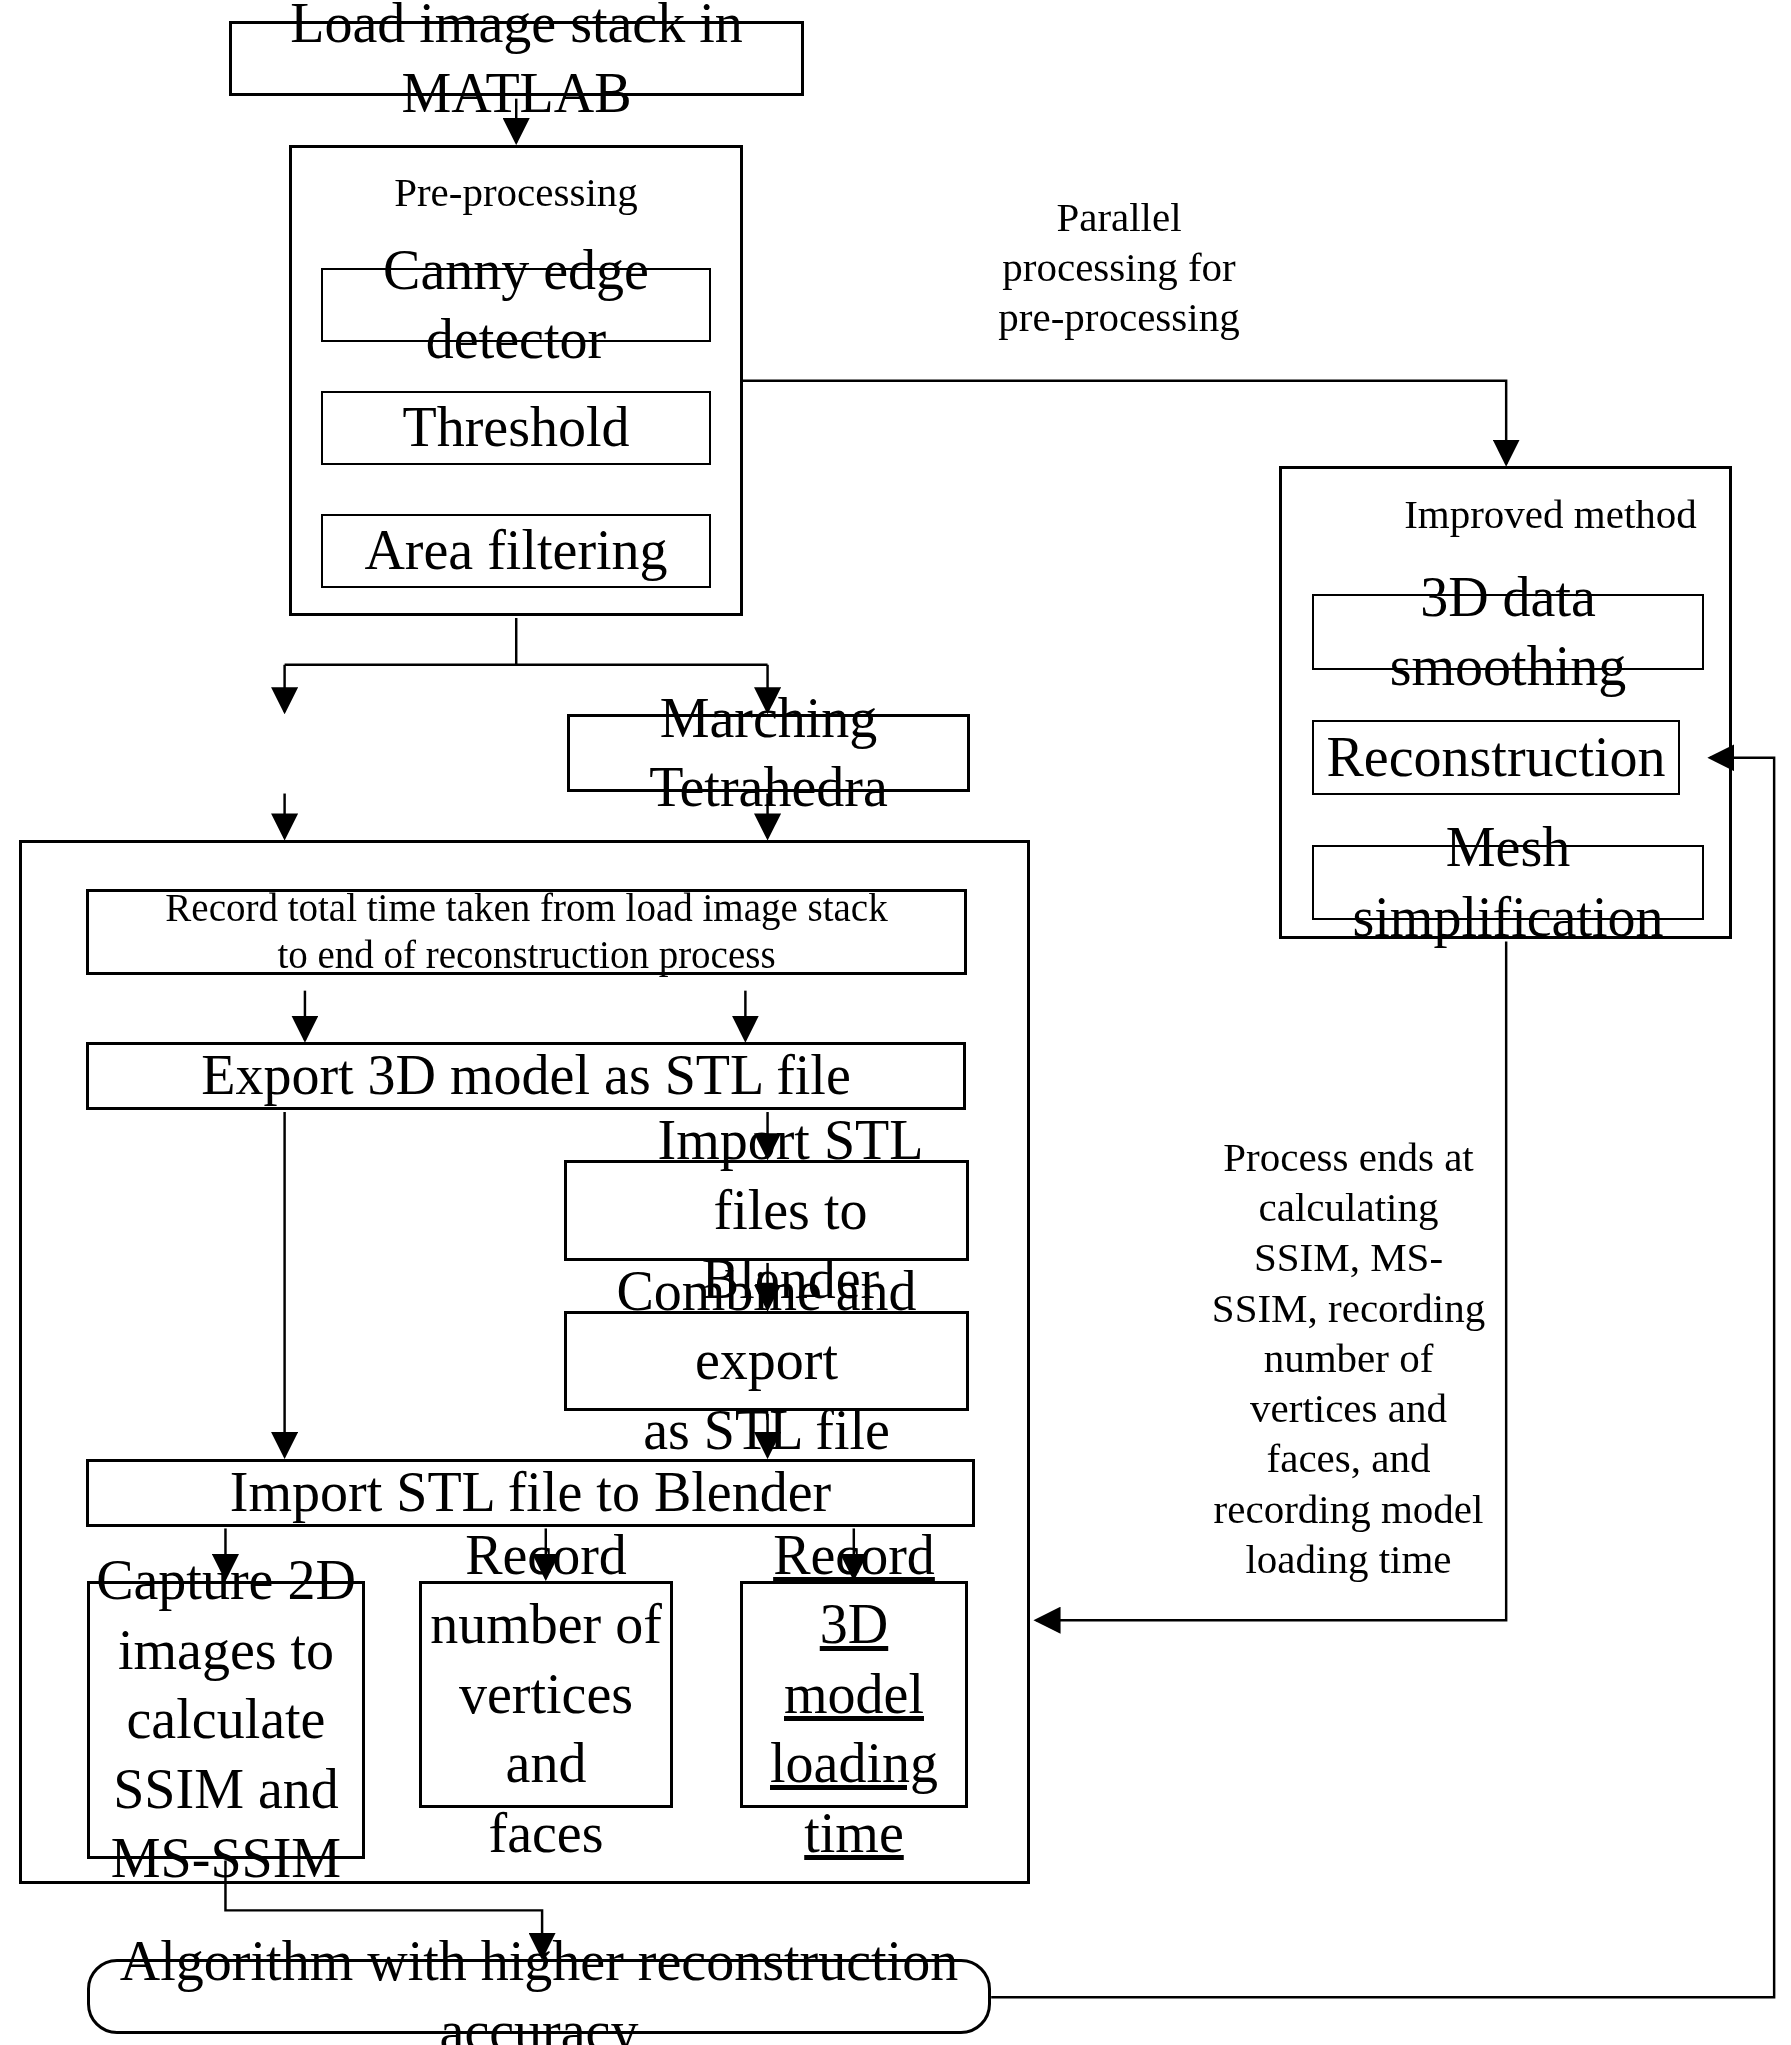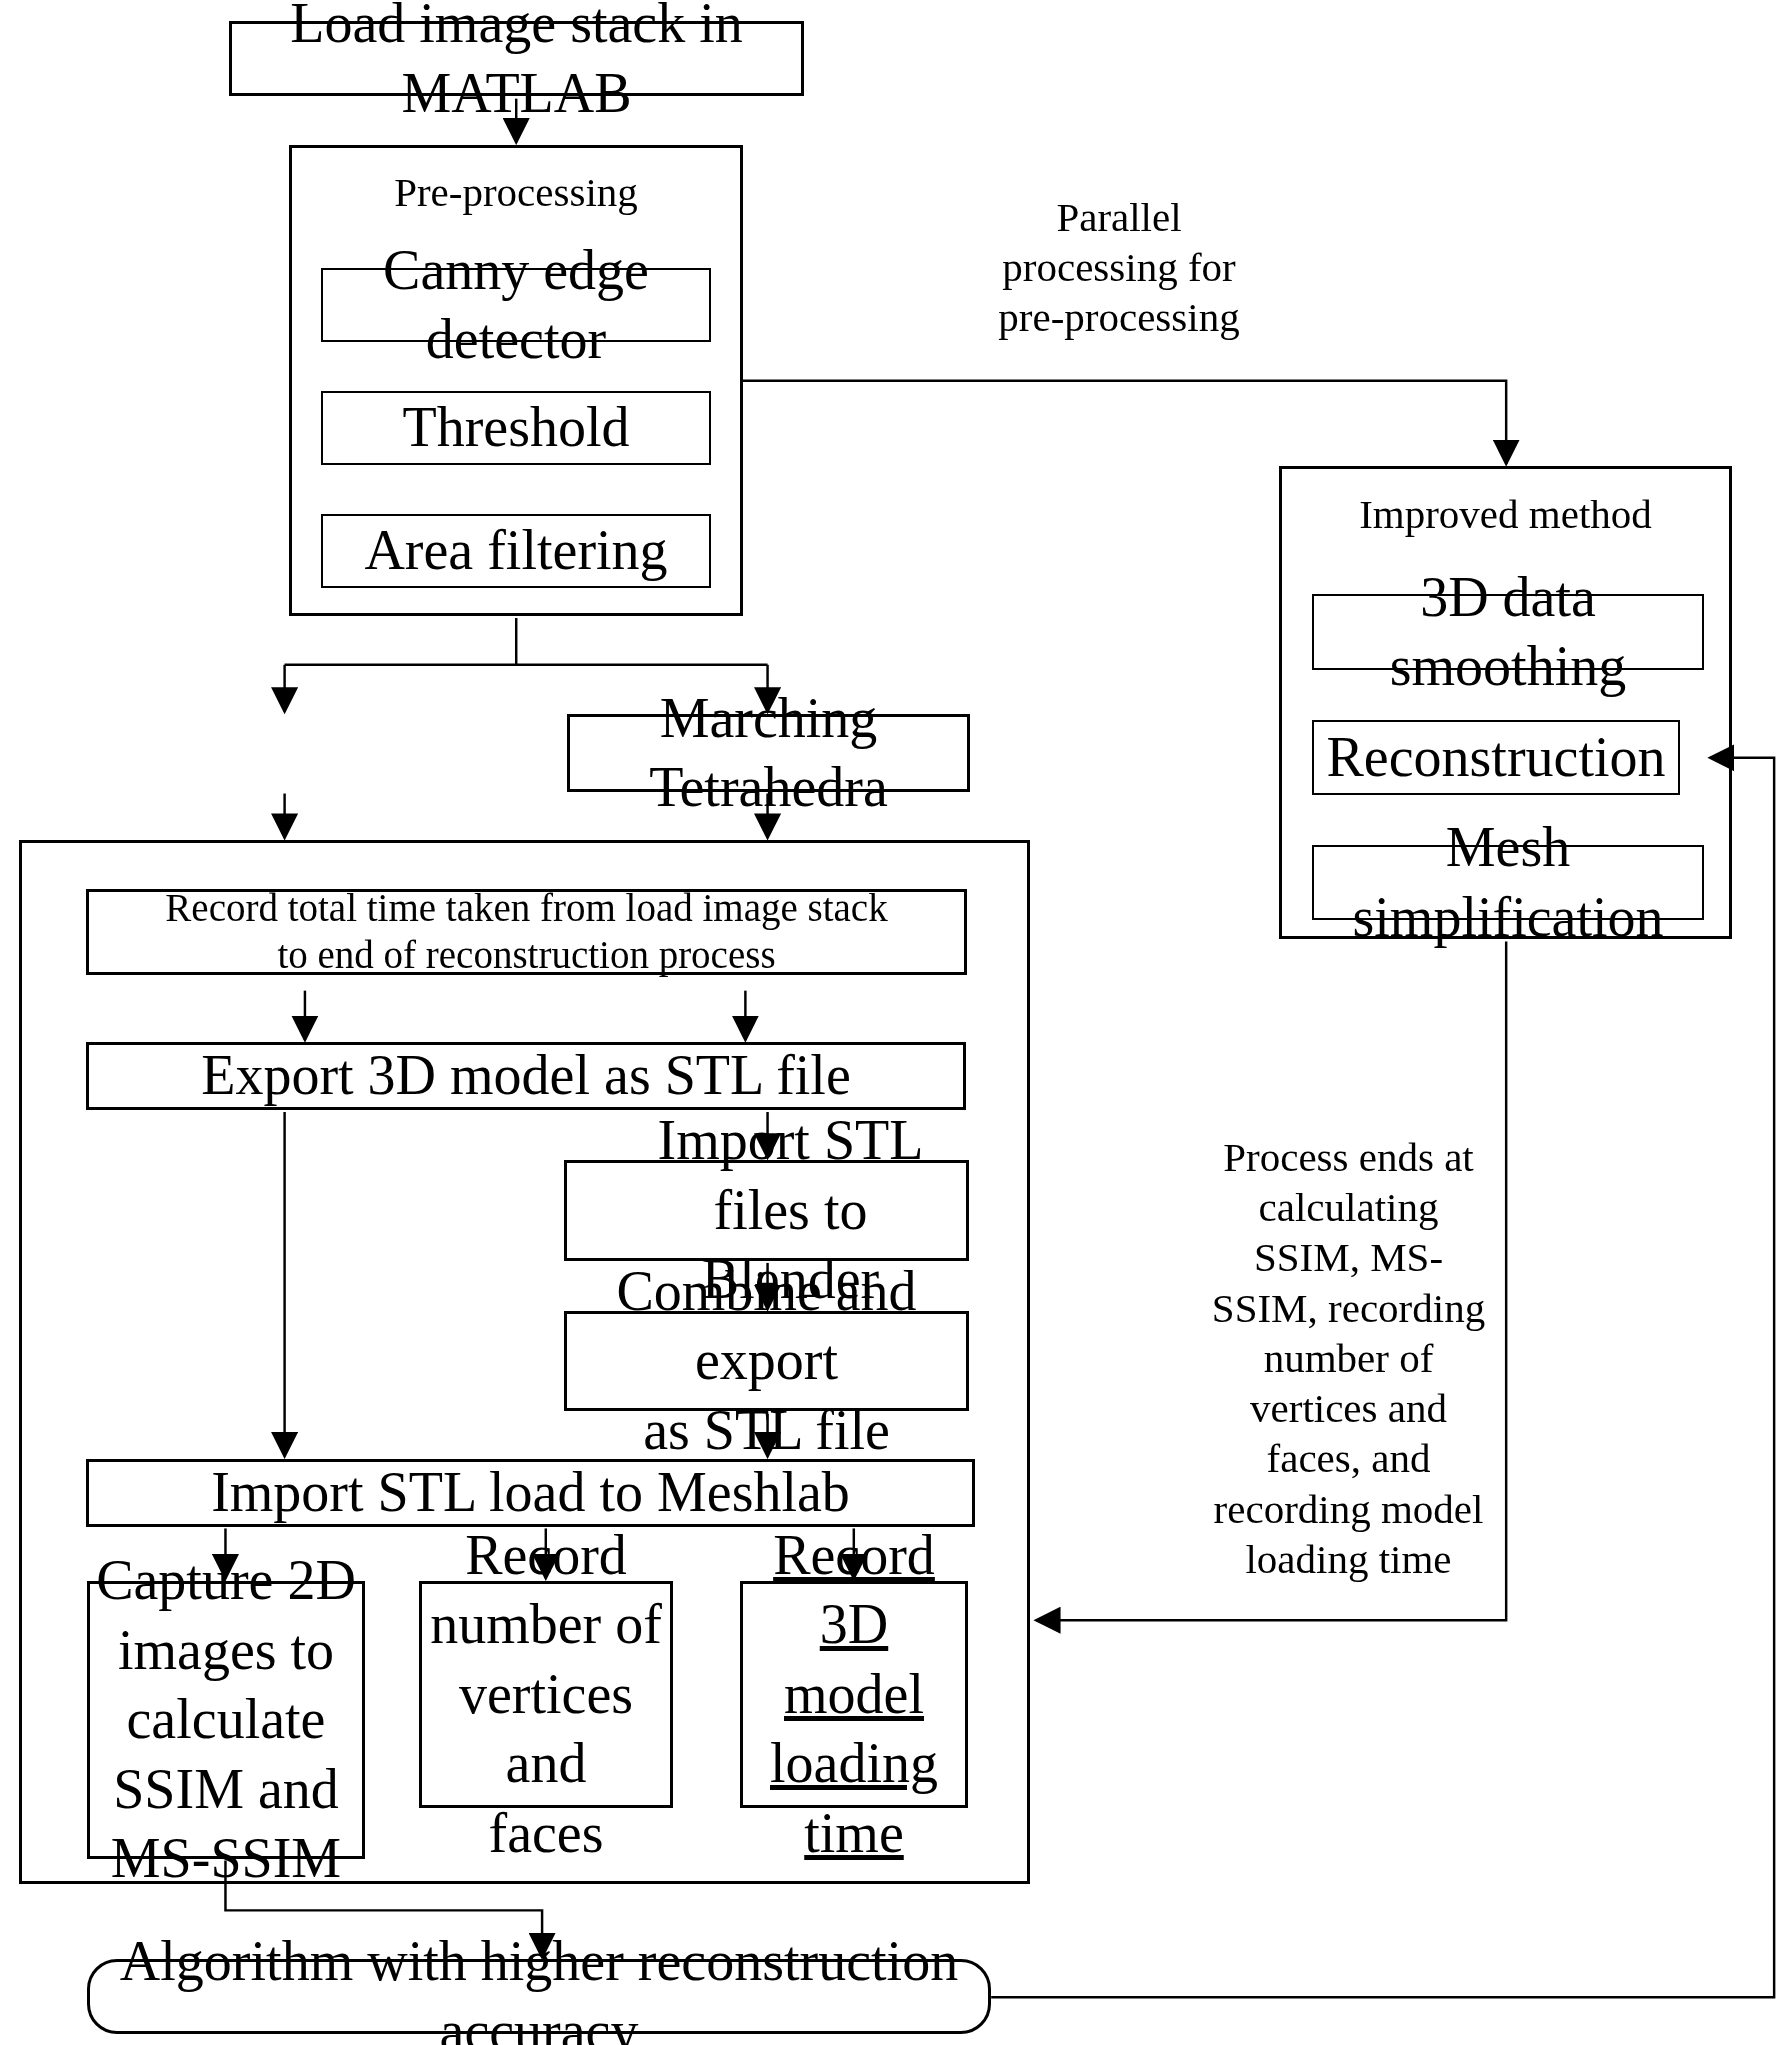--- a/index.html
+++ b/index.html
@@ -47,21 +47,21 @@
 
   
   #box-load      {left:229px;  top:21px;   width:575px;  height:75px;}
   #box-pre       {left:289px;  top:145px;  width:454px;  height:471px;}
   #title-pre     {left:289px;  top:168px;  width:454px;}
   #box-canny     {left:321px;  top:268px;  width:390px;  height:74px; border-width:2.5px;}
   #box-threshold {left:321px;  top:391px;  width:390px;  height:74px; border-width:2.5px;}
   #box-area      {left:321px;  top:514px;  width:390px;  height:74px; border-width:2.5px;}
   #lbl-parallel  {left:934px; top:192px;  width:370px;}
   #box-improved  {left:1279px; top:466px;  width:453px;  height:473px;}
-  #title-improved{left:1279px; top:490px;  width:453px;}
+  #title-improved{left:1279px; top:490px;  width:453px;padding-left:45px;}
   #box-smoothing {left:1312px; top:594px;  width:392px;  height:76px; border-width:2.5px;}
   #box-recon     {left:1312px; top:720px; width:368px;  height:75px; border-width:2.5px;}
   #box-mesh      {left:1312px; top:845px; width:392px;  height:75px; border-width:2.5px;}
   #box-cubes     {left:89px;  top:714px; width:389px;  height:78px;}
   #box-tetra     {left:567px;  top:714px; width:403px;  height:78px;}
   #box-pipeline  {left:19px;   top:840px; width:1011px; height:1044px;}
   #box-rectime   {left:86px;  top:889px; width:881px; height:86px; font-size:39px; line-height:1.2;}
   #box-export    {left:86px;  top:1042px; width:880px; height:68px;}
   #box-blender   {left:564px;  top:1160px; width:405px;  height:101px;padding-left:48px;}
   #box-combine   {left:564px;  top:1311px; width:405px;  height:100px;}
@@ -125,21 +125,21 @@
 
   <div class="box" id="box-tetra">Marching Tetrahedra</div>
 
   <div class="box pre" id="box-rectime">Record total time taken from load image stack
 to end of reconstruction process</div>
   <div class="box" id="box-export">Export 3D model as STL file</div>
   <div class="box pre" id="box-blender">Import STL files to
 Blender</div>
   <div class="box pre" id="box-combine">Combine and export
 as STL file</div>
-  <div class="box" id="box-meshlab">Import STL load to Meshlab</div>
+  <div class="box" id="box-meshlab">Import STL file to Blender</div>
   <div class="box pre" id="box-capture">Capture 2D
 images to
 calculate
 SSIM and
 MS-SSIM</div>
   <div class="box pre" id="box-vertices">Record
 number of
 vertices and
 faces</div>
   <div class="box pre" id="box-loading">Record 3D

